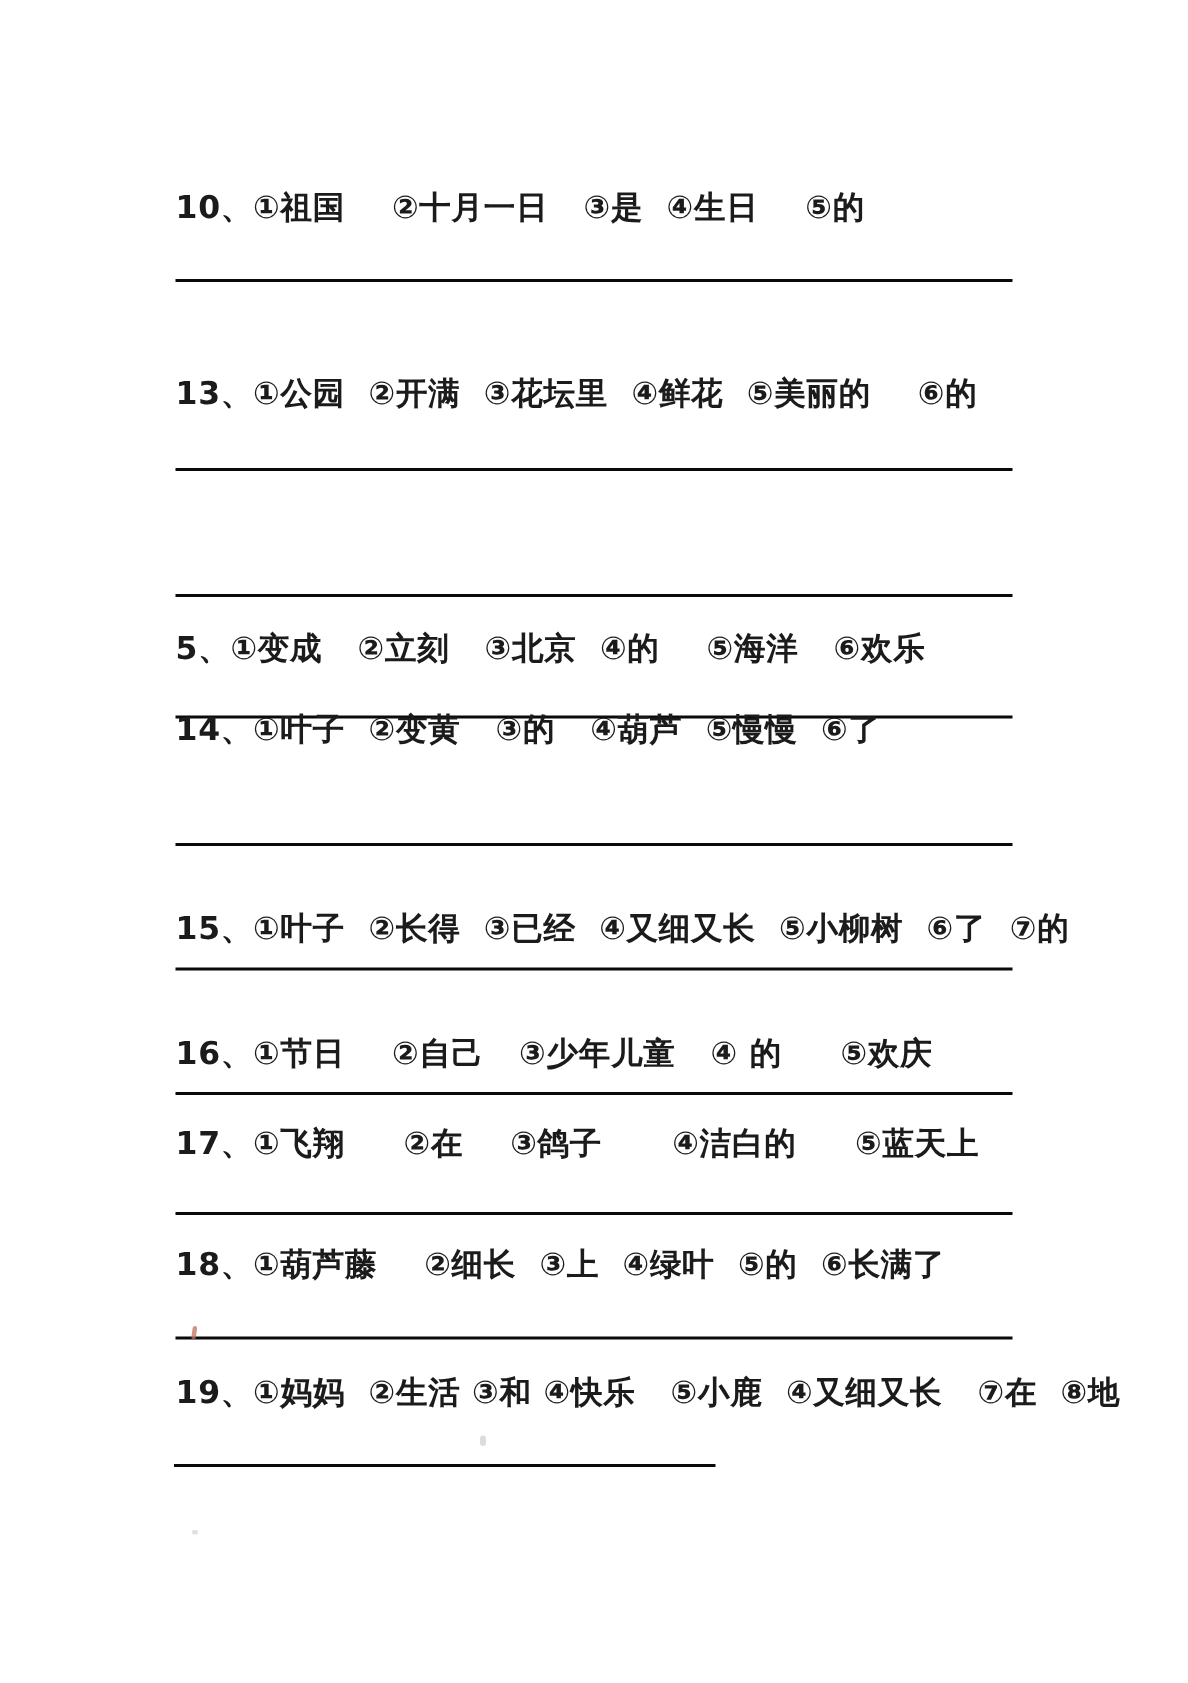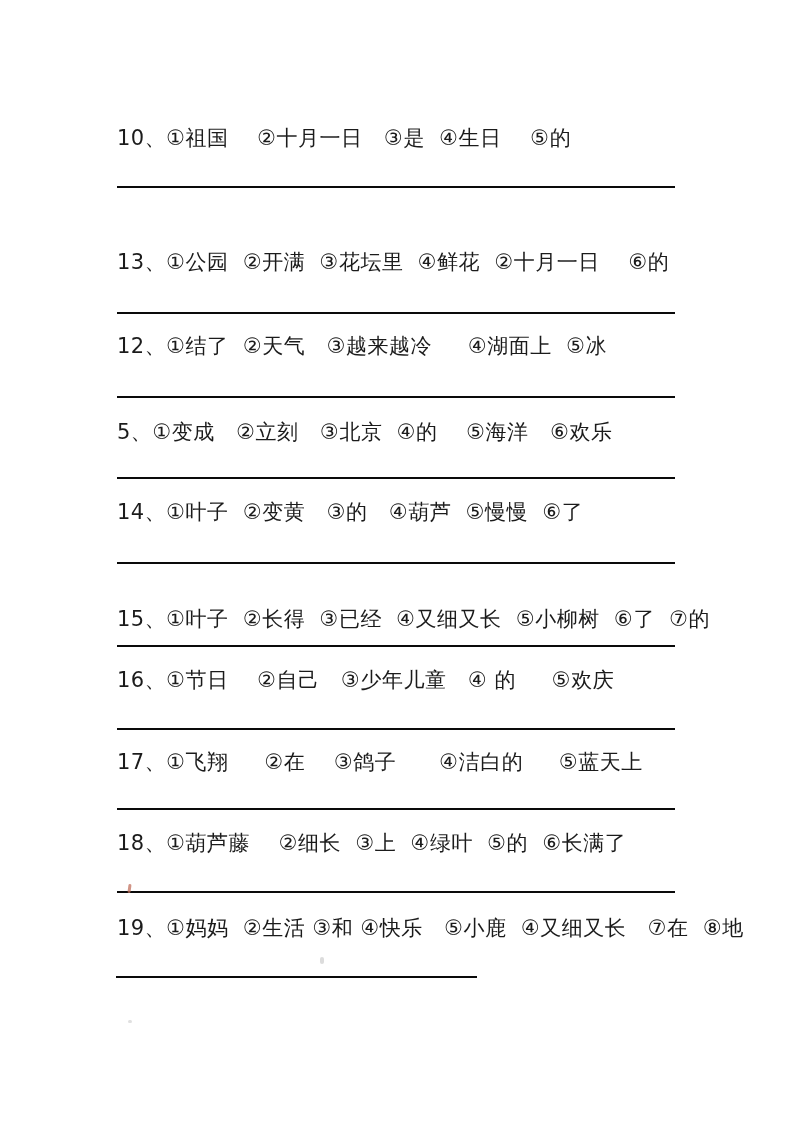--- a/index.html
+++ b/index.html
@@ -2,21 +2,21 @@
 <html><head>
 <meta charset="utf-8">
 <style>
   html,body{margin:0;padding:0;background:#ffffff;}
   #page{
     position:relative;
     width:792px;height:1122px;
     background:#ffffff;
     overflow:hidden;
     font-family:"DejaVu Sans","Liberation Sans",sans-serif;
-    font-weight:400;
+    font-weight:700;
     color:#1b1b1b;
   }
   .item-text{
     position:absolute;
     left:117px;
     font-size:21px;
     line-height:24px;
     white-space:pre;
     letter-spacing:0.5px;
   }
@@ -27,44 +27,43 @@
     left:117px;
     width:558px;
     height:2px;
     background:#0a0a0a;
   }
   
   .t0{top:126px}.l0{top:186px}
   .t1{top:250px}.l1{top:312px}
   .t2{top:334px}.l2{top:396px}
   .t3{top:420px}.l3{top:477px}
-  .t4{top:500px}.l4{top:562px}
+  .t4{top:474px}.l4{top:562px}
   .t5{top:607px}.l5{top:645px}
-  .t6{top:668px}.l6{top:728px}
+  .t6{top:690px}.l6{top:728px}
   .t7{top:750px}.l7{top:808px}
   .t8{top:831px}.l8{top:891px}
   .t9{top:916px}.l9{top:976px;left:116px;width:361px}
   
   .speck{position:absolute;border-radius:2px;}
   .speck-red{left:128px;top:884px;width:3px;height:9px;background:#c2705e;opacity:.75;transform:rotate(8deg);}
   .speck-gray1{left:320px;top:957px;width:4px;height:7px;background:#b9b9b9;opacity:.5;}
   .speck-gray2{left:128px;top:1020px;width:4px;height:3px;background:#cccccc;opacity:.6;}
 </style>
 </head>
 <body>
 
 <div id="page">
 
   <div class="item-text t0"><span class="item-label">10、</span><span class="item-content">①祖国    ②十月一日   ③是  ④生日    ⑤的</span></div>
   <div class="answer-line l0"></div>
 
-  <div class="item-text t1"><span class="item-label">13、</span><span class="item-content">①公园  ②开满  ③花坛里  ④鲜花  ②十月一日    ⑥的</span></div>
+  <div class="item-text t1"><span class="item-label">13、</span><span class="item-content">①公园  ②开满  ③花坛里  ④鲜花  ⑤美丽的    ⑥的</span></div>
   <div class="answer-line l1"></div>
 
-  <div class="item-text t2"><span class="item-label">12、</span><span class="item-content">①结了  ②天气   ③越来越冷     ④湖面上  ⑤冰</span></div>
   <div class="answer-line l2"></div>
 
   <div class="item-text t3"><span class="item-label">5、</span><span class="item-content">①变成   ②立刻   ③北京  ④的    ⑤海洋   ⑥欢乐</span></div>
   <div class="answer-line l3"></div>
 
   <div class="item-text t4"><span class="item-label">14、</span><span class="item-content">①叶子  ②变黄   ③的   ④葫芦  ⑤慢慢  ⑥了</span></div>
   <div class="answer-line l4"></div>
 
   <div class="item-text t5"><span class="item-label">15、</span><span class="item-content">①叶子  ②长得  ③已经  ④又细又长  ⑤小柳树  ⑥了  ⑦的</span></div>
   <div class="answer-line l5"></div>

